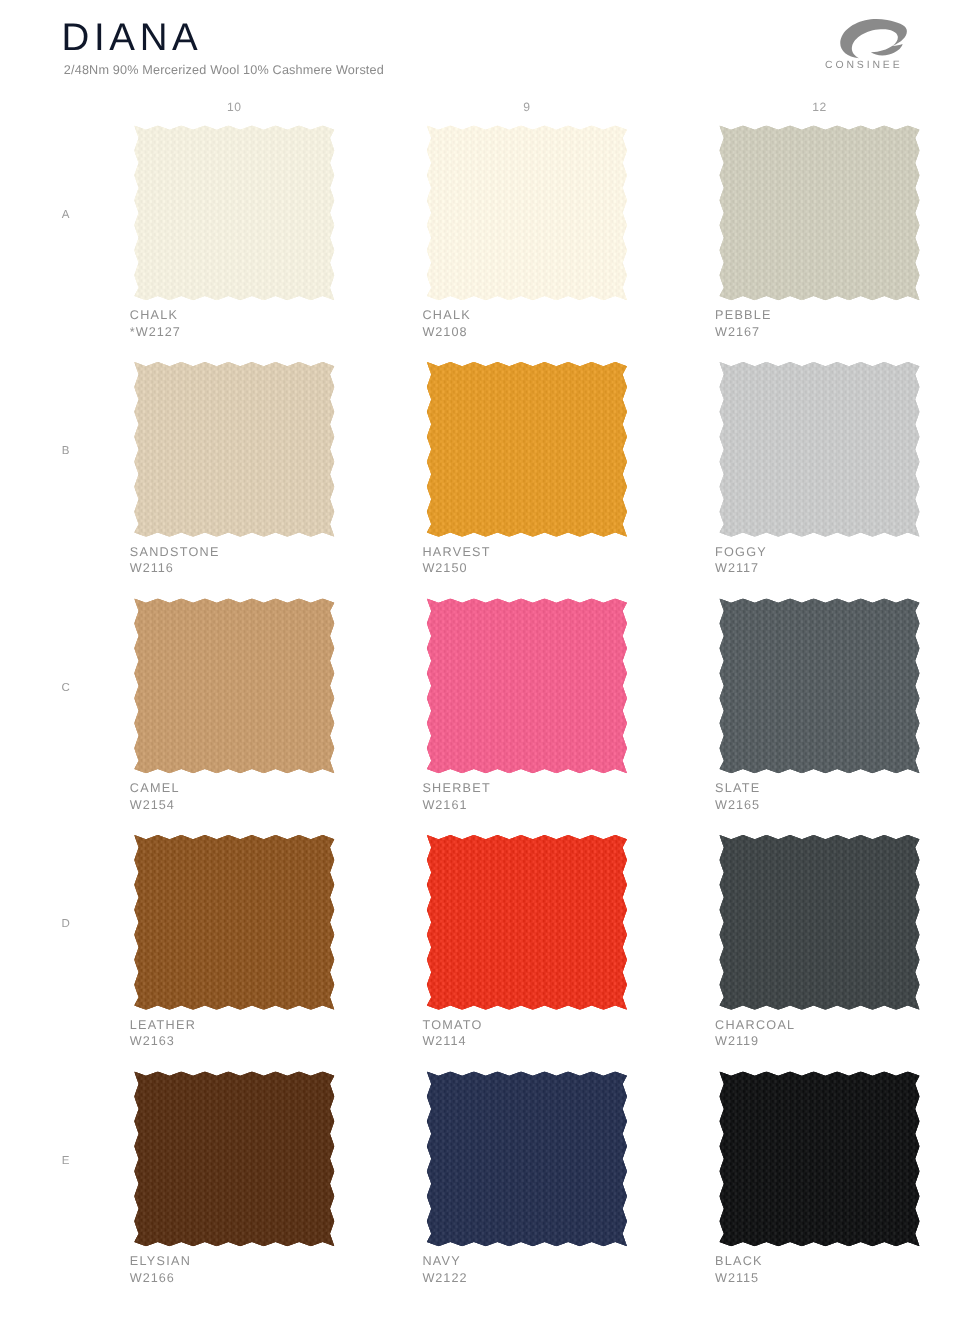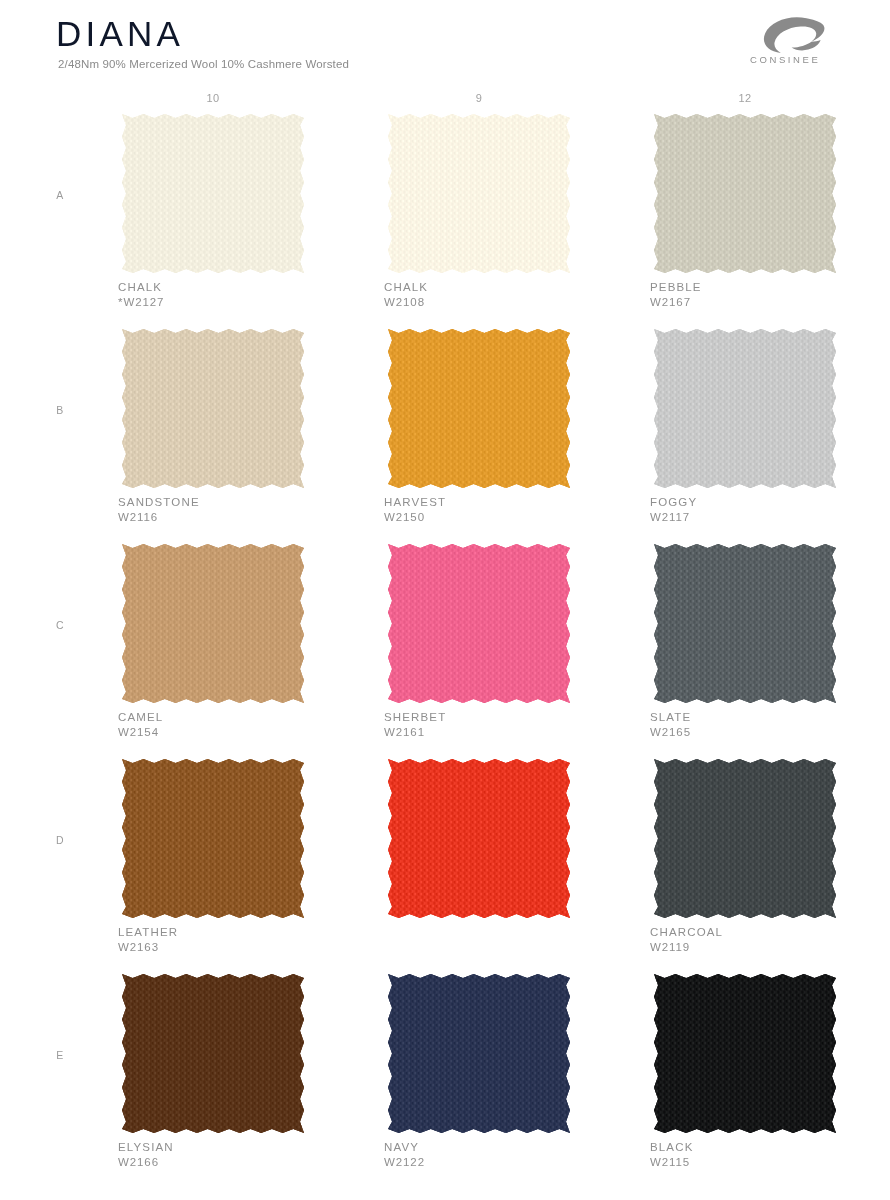--- a/index.html
+++ b/index.html
@@ -596,20 +596,24 @@
         <rect x="2" y="0" width="1" height="3" fill="rgb(227,47,26)" opacity="0.55"></rect>
       </pattern>
     </defs>
     <g clip-path="url(#sw-clip-11)">
       <rect width="190" height="167" fill="#E93520"></rect>
       <rect width="190" height="167" fill="url(#sw-knit-11)"></rect>
       <rect width="190" height="167" fill="url(#sw-col-11)"></rect>
     </g>
   </svg>
               </div>
+              <div class="labels">
+                <div class="color-name">TOMATO</div>
+                <div class="color-code">W2114</div>
+              </div>
             </div>
           </div>
           <div class="cell">
             <div class="swatch-holder">
               <div class="swatch">
   <svg width="190" height="167" viewBox="0 0 190 167" aria-hidden="true">
     <defs>
       <clipPath id="sw-clip-12">
                       <path d="M4.00,4.00L14.71,8.00L25.41,4.00L36.12,8.00L46.82,4.00L57.53,8.00L68.24,4.00L78.94,8.00L89.65,4.00L100.35,8.00L111.06,4.00L121.76,8.00L132.47,4.00L143.18,8.00L153.88,4.00L164.59,8.00L175.29,4.00L186.00,8.00L182.00,15.36L186.00,26.71L182.00,38.07L186.00,49.43L182.00,60.79L186.00,72.14L182.00,83.50L186.00,94.86L182.00,106.21L186.00,117.57L182.00,128.93L186.00,140.29L182.00,151.64L186.00,163.00L175.29,159.00L164.59,163.00L153.88,159.00L143.18,163.00L132.47,159.00L121.76,163.00L111.06,159.00L100.35,163.00L89.65,159.00L78.94,163.00L68.24,159.00L57.53,163.00L46.82,159.00L36.12,163.00L25.41,159.00L14.71,163.00L4.00,159.00L8.00,151.64L4.00,140.29L8.00,128.93L4.00,117.57L8.00,106.21L4.00,94.86L8.00,83.50L4.00,72.14L8.00,60.79L4.00,49.43L8.00,38.07L4.00,26.71L8.00,15.36Z"></path>
                     </clipPath>

